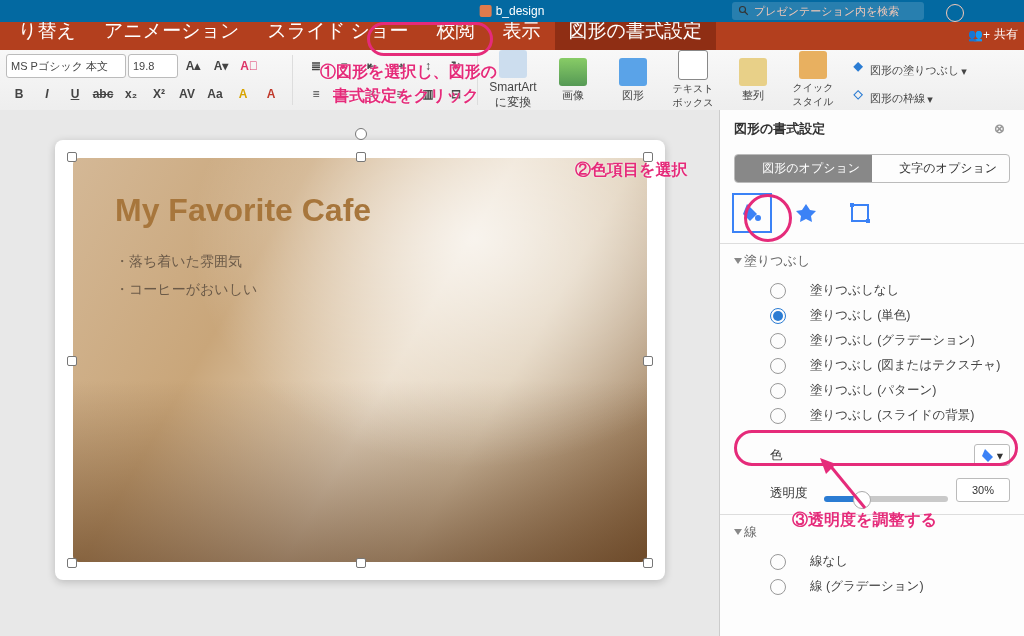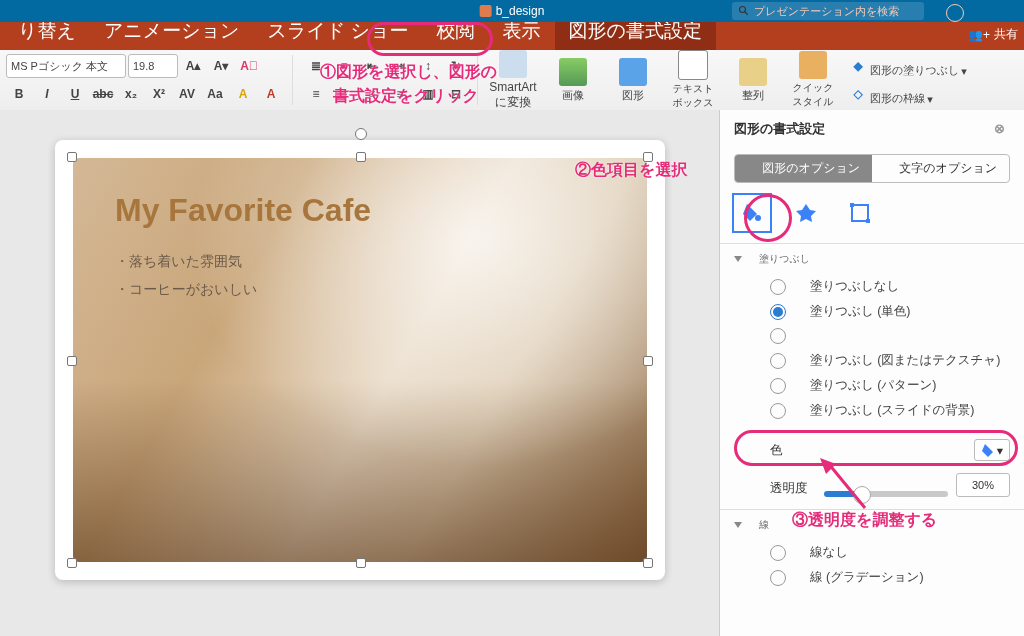--- a/index.html
+++ b/index.html
@@ -37,21 +37,21 @@
 .pane{position:absolute;right:0;top:110px;bottom:0;width:304px;background:#fdfdfd;border-left:1px solid #ccc;font-size:13px}
 .pane-h{padding:10px 14px;font-weight:600;display:flex;justify-content:space-between;align-items:center}
 .close{width:16px;height:16px;color:#999;cursor:pointer}
 .seg{display:flex;margin:6px 14px 12px 14px;border:1px solid #bbb;border-radius:4px;overflow:hidden;font-size:12px}
 .seg div{flex:1;text-align:right;padding:5px 12px}
 .seg .on{background:#888;color:#fff}
 .cats{display:flex;gap:18px;margin-left:14px;margin-bottom:12px}
 .cat{width:36px;height:36px;display:flex;align-items:center;justify-content:center;position:relative}
 .cat.sel2{outline:2px solid #3b82f6}
 .sect{border-top:1px solid #ddd;margin:0 0 0 0}
-.sect-h{padding:8px 14px;display:flex;align-items:center;gap:17px;font-size:10px;color:#666}
+.sect-h{padding:8px 14px;display:flex;align-items:center;gap:2px;font-size:13px;color:#666}
 .tri{width:0;height:0;border-left:4px solid transparent;border-right:4px solid transparent;border-top:6px solid #888}
 .radios{padding:0 14px 10px 50px}
 .rad{display:flex;align-items:center;gap:24px;padding:4px 0;font-size:12.5px;color:#444}
 .rc{width:14px;height:14px;border:1px solid #999;border-radius:50%;flex-shrink:0;position:relative}
 .rc.on{border-color:#2b7cd3}
 .rc.on::after{content:"";position:absolute;inset:2px;background:#2b7cd3;border-radius:50%}
 .colrow{display:flex;justify-content:space-between;align-items:center;padding:6px 14px 6px 50px;font-size:12.5px}
 .csw{width:34px;height:20px;border:1px solid #bbb;border-radius:3px;background:#fff;display:flex;align-items:center;justify-content:center}
 .trow{display:flex;align-items:flex-end;padding:6px 14px 12px 50px;gap:8px}
 .trow label{font-size:12.5px;width:46px}
@@ -227,20 +227,21 @@
         <div class="rad">
             <span class="rc"></span>
             <span>塗りつぶしなし</span>
           </div>
         <div class="rad">
             <span class="rc on"></span>
             <span>塗りつぶし (単色)</span>
           </div>
         <div class="rad">
             <span class="rc"></span>
+            <span>塗りつぶし (グラデーション)</span>
           </div>
         <div class="rad">
             <span class="rc"></span>
             <span>塗りつぶし (図またはテクスチャ)</span>
           </div>
         <div class="rad">
             <span class="rc"></span>
             <span>塗りつぶし (パターン)</span>
           </div>
         <div class="rad">

